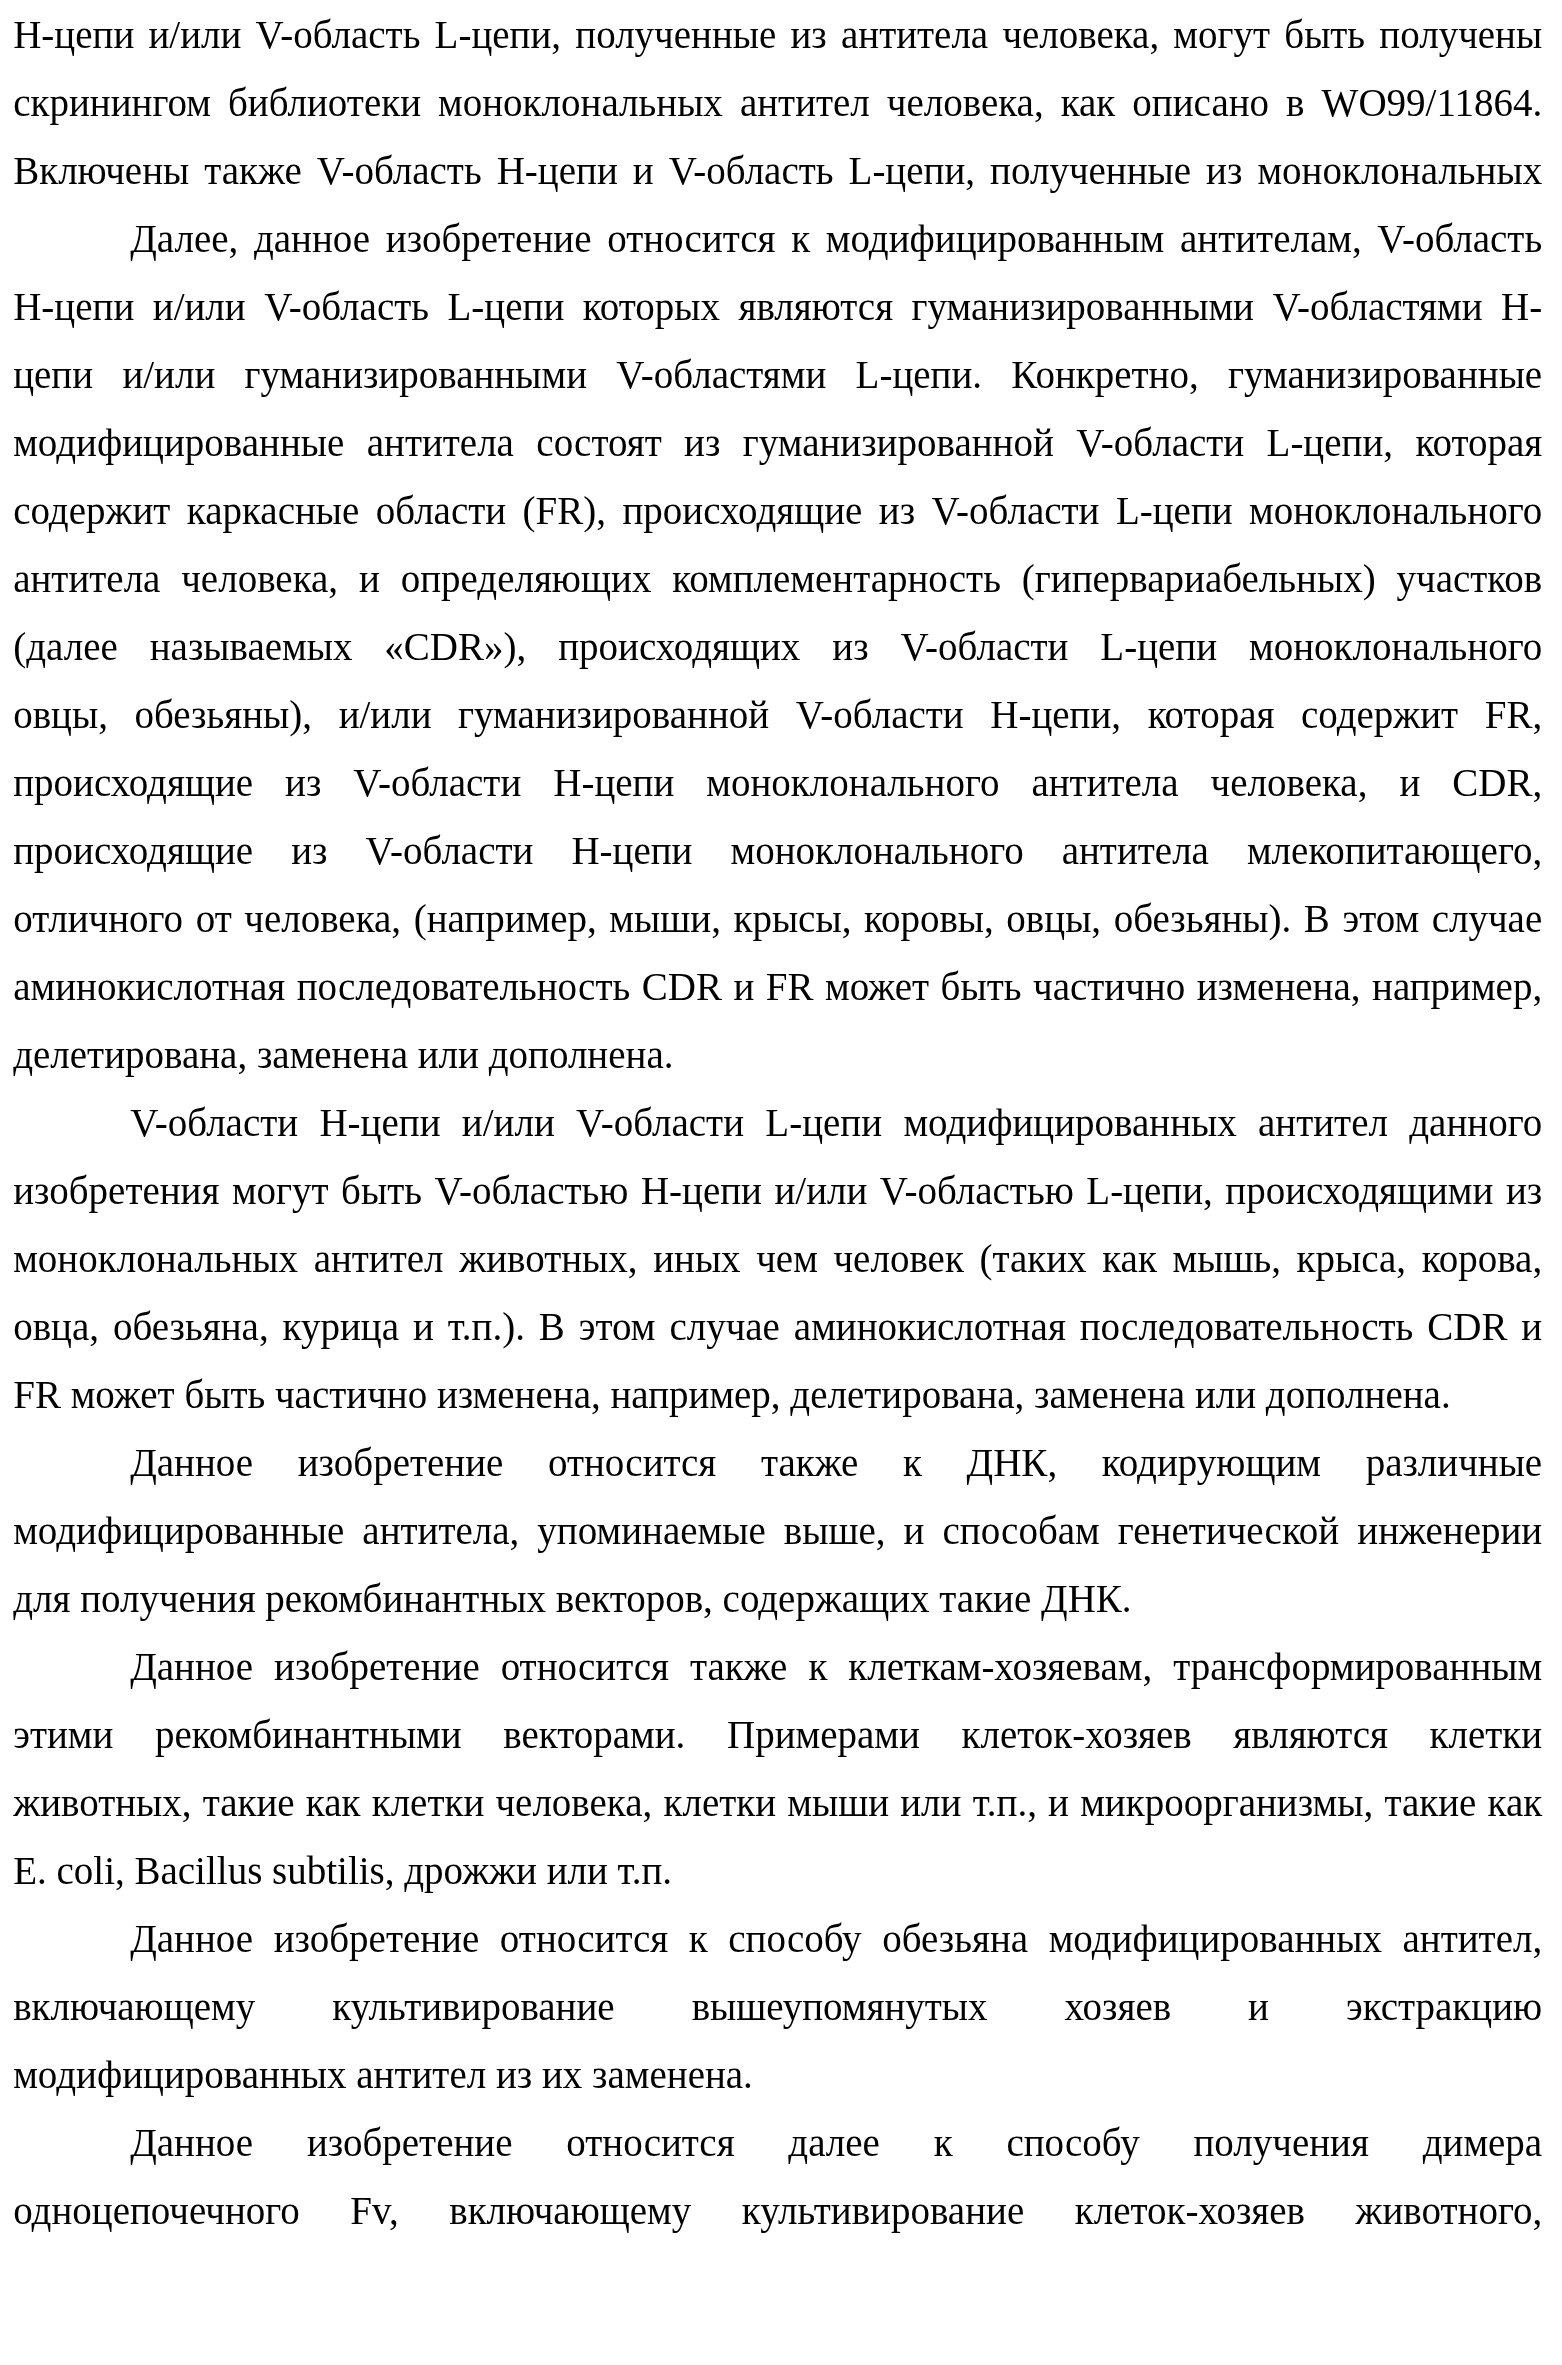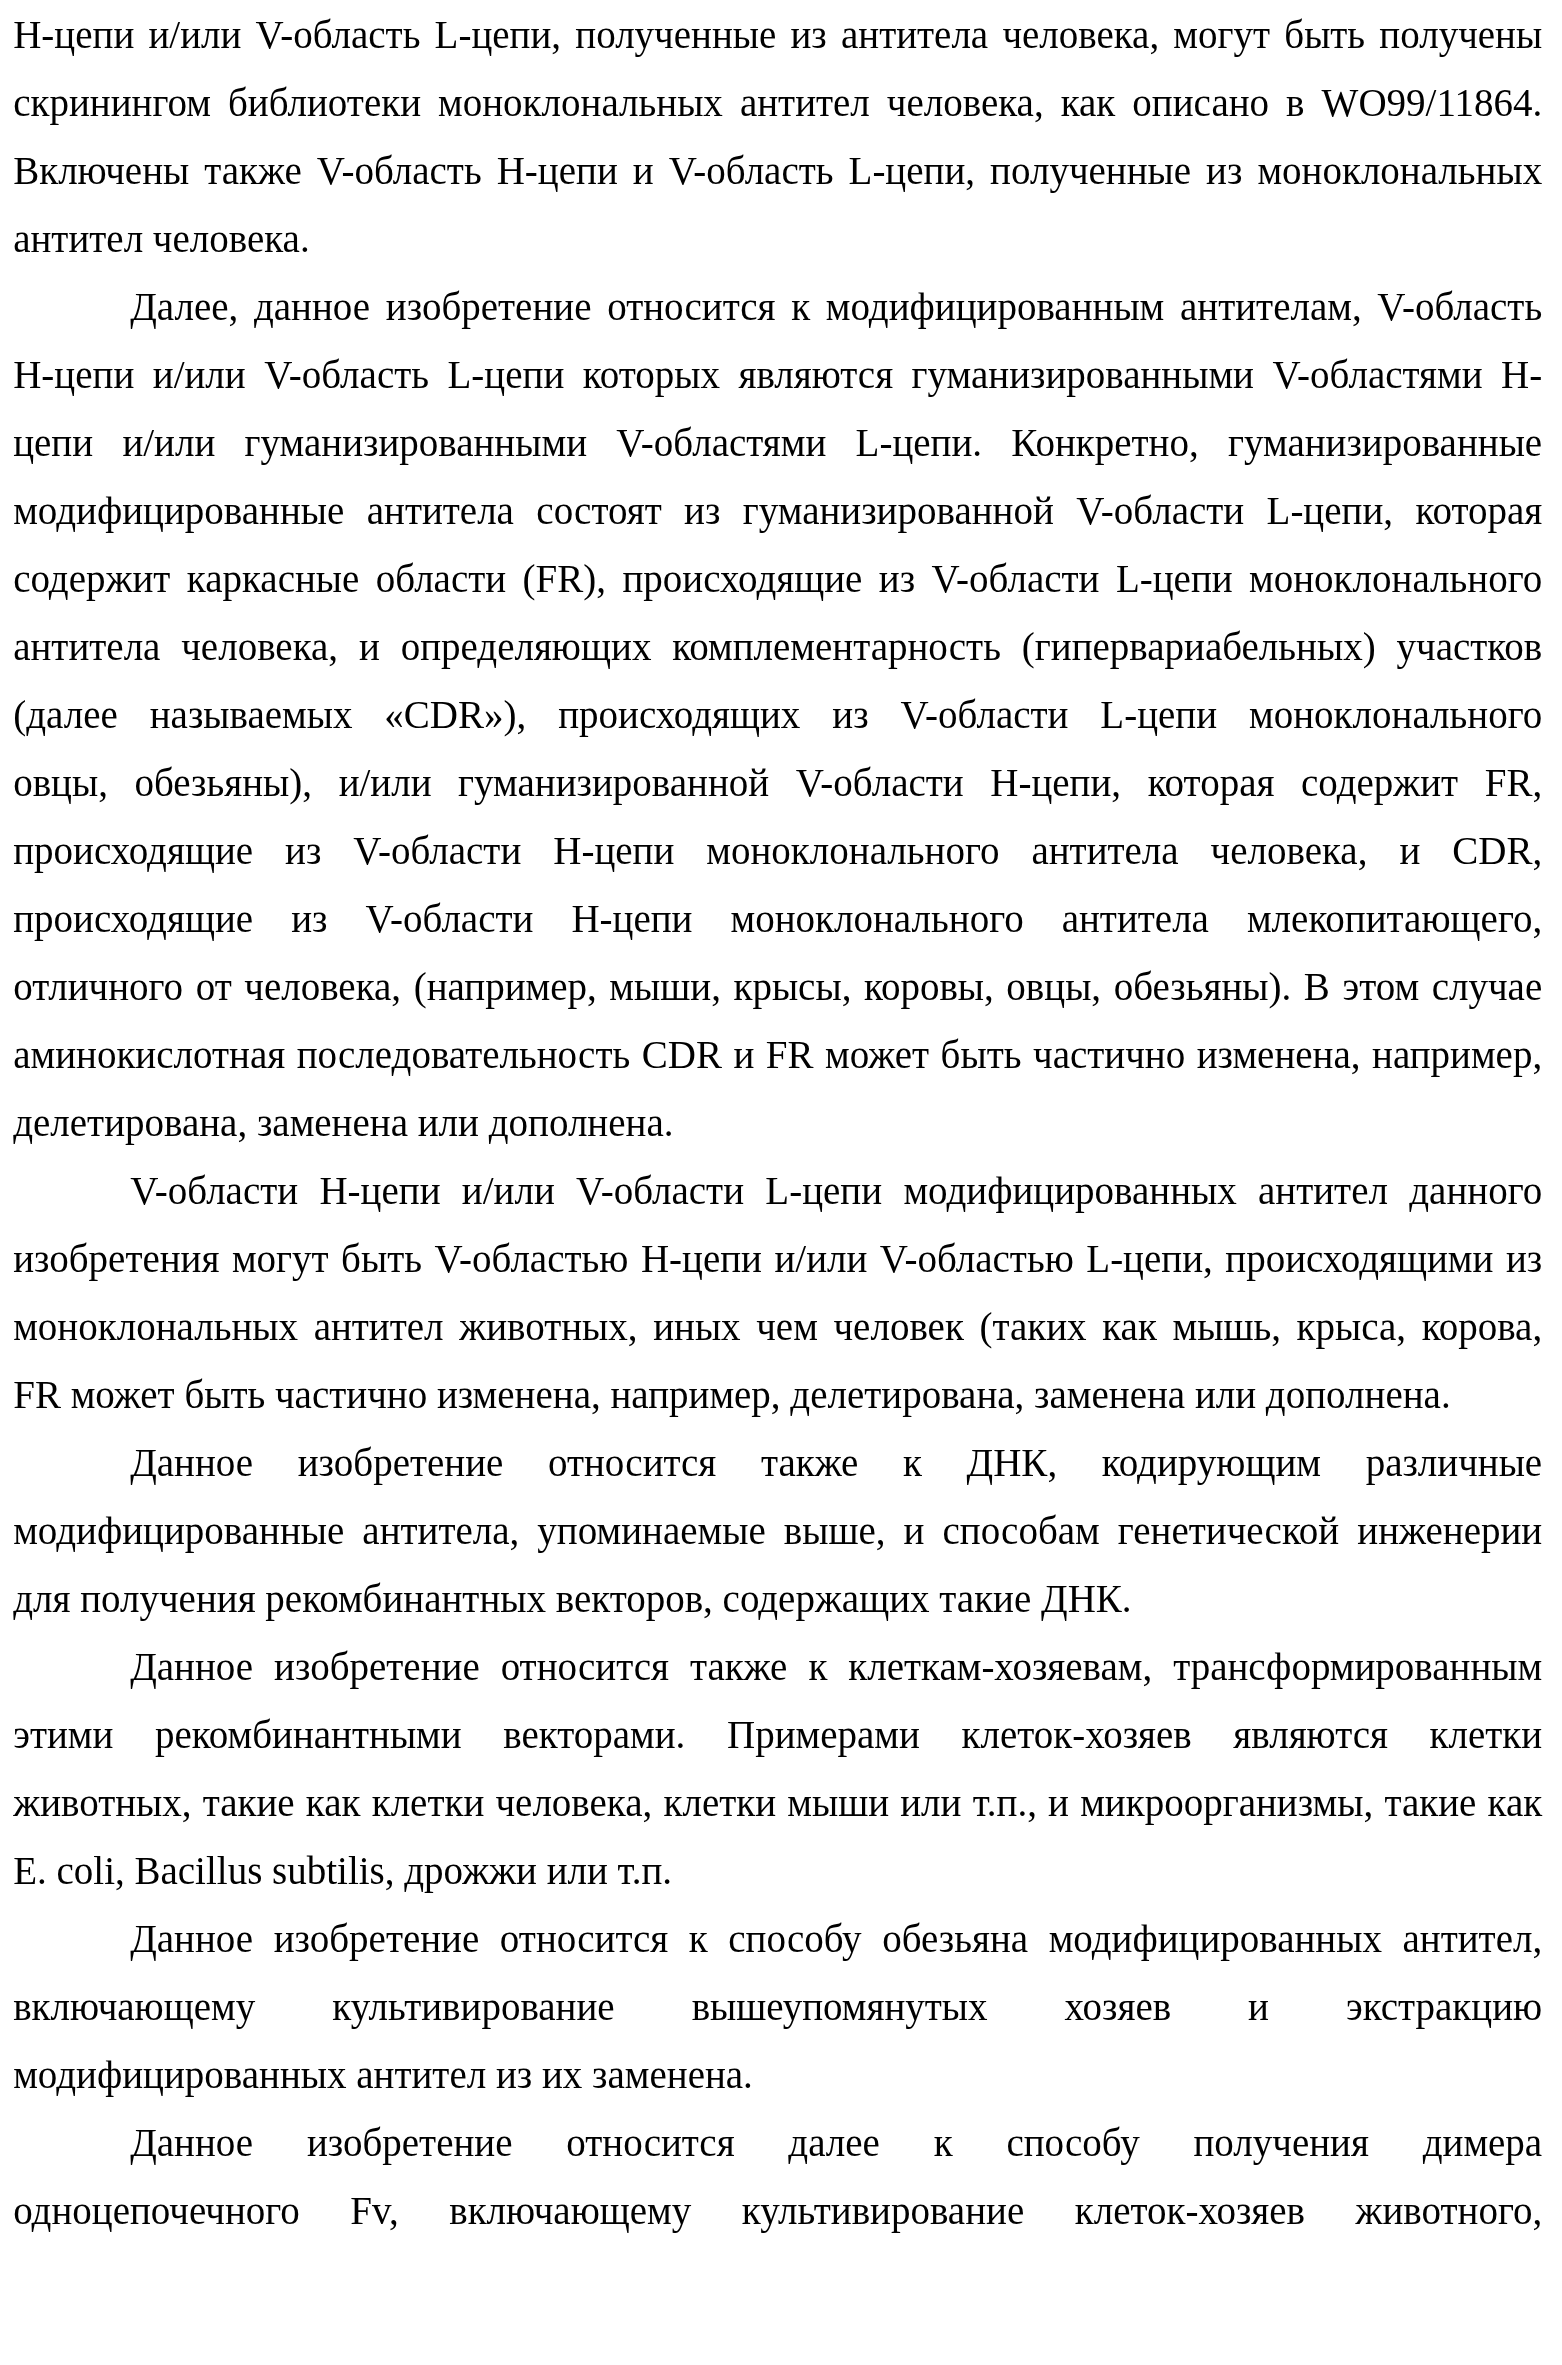--- a/index.html
+++ b/index.html
@@ -42,21 +42,20 @@
   </style>
 </head>
 <body>
 
 <div class="page">
 
   <div class="para-block">
     <span class="line">H-цепи и/или V-область L-цепи, полученные из антитела человека, могут быть получены</span>
     <span class="line">скринингом библиотеки моноклональных антител человека, как описано в WO99/11864.</span>
     <span class="line">Включены также V-область H-цепи и V-область L-цепи, полученные из моноклональных</span>
-    <span class="line last">антител человека.</span>
   </div>
 
   <div class="para-block">
     <span class="line first-indent">Далее, данное изобретение относится к модифицированным антителам, V-область</span>
     <span class="line">H-цепи и/или V-область L-цепи которых являются гуманизированными V-областями H-</span>
     <span class="line">цепи и/или гуманизированными V-областями L-цепи. Конкретно, гуманизированные</span>
     <span class="line">модифицированные антитела состоят из гуманизированной V-области L-цепи, которая</span>
     <span class="line">содержит каркасные области (FR), происходящие из V-области L-цепи моноклонального</span>
     <span class="line">антитела человека, и определяющих комплементарность (гипервариабельных) участков</span>
     <span class="line">(далее называемых «CDR»), происходящих из V-области L-цепи моноклонального</span>
@@ -65,20 +64,21 @@
     <span class="line">происходящие из V-области H-цепи моноклонального антитела млекопитающего,</span>
     <span class="line">отличного от человека, (например, мыши, крысы, коровы, овцы, обезьяны). В этом случае</span>
     <span class="line">аминокислотная последовательность CDR и FR может быть частично изменена, например,</span>
     <span class="line last">делетирована, заменена или дополнена.</span>
   </div>
 
   <div class="para-block">
     <span class="line first-indent">V-области H-цепи и/или V-области L-цепи модифицированных антител данного</span>
     <span class="line">изобретения могут быть V-областью H-цепи и/или V-областью L-цепи, происходящими из</span>
     <span class="line">моноклональных антител животных, иных чем человек (таких как мышь, крыса, корова,</span>
+    <span class="line">овца, обезьяна, курица и т.п.). В этом случае аминокислотная последовательность CDR и</span>
     <span class="line last">FR может быть частично изменена, например, делетирована, заменена или дополнена.</span>
   </div>
 
   <div class="para-block">
     <span class="line first-indent">Данное изобретение относится также к ДНК, кодирующим различные</span>
     <span class="line">модифицированные антитела, упоминаемые выше, и способам генетической инженерии</span>
     <span class="line last">для получения рекомбинантных векторов, содержащих такие ДНК.</span>
   </div>
 
   <div class="para-block">

